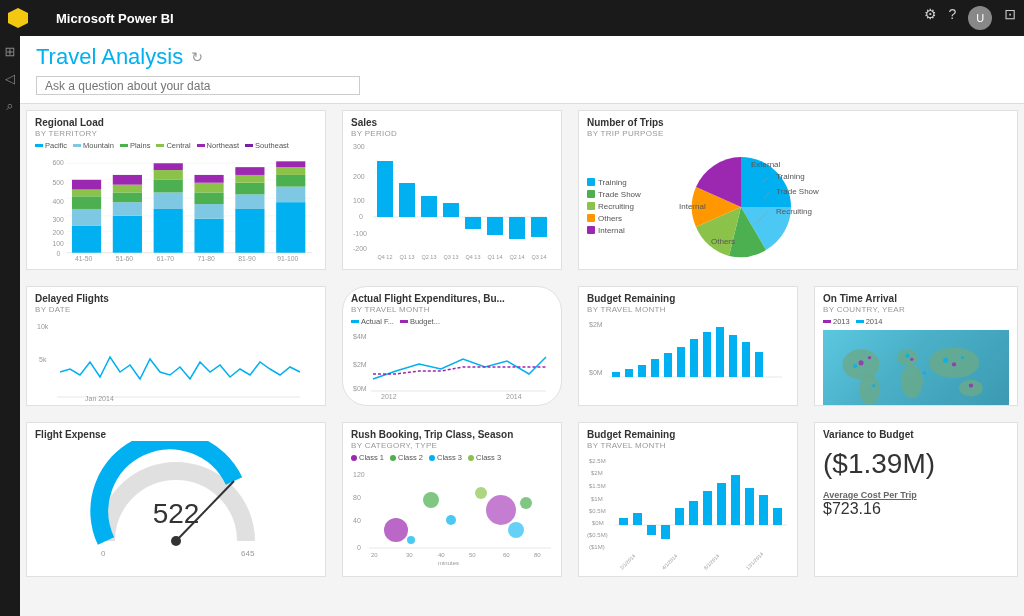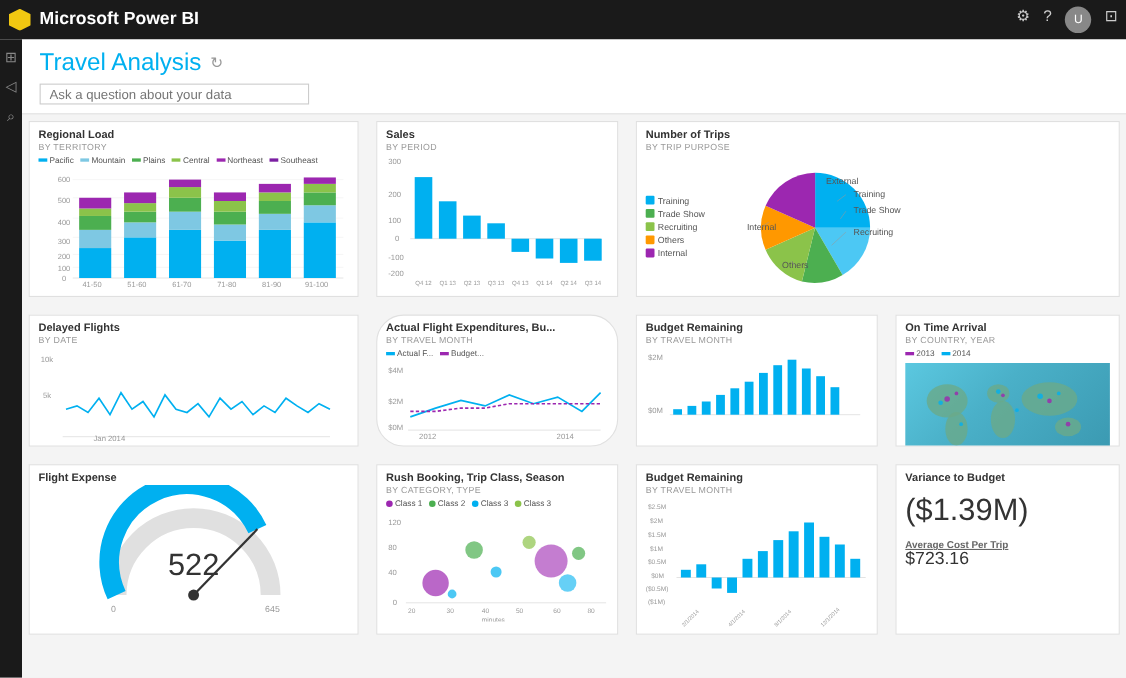--- a/index.html
+++ b/index.html
@@ -14,23 +14,24 @@
       padding: 0 8px;
       gap: 8px;
     }
     .top-bar-logo {
       width: 20px; height: 20px;
       background: #f2c811;
       clip-path: polygon(50% 0%, 100% 25%, 100% 75%, 50% 100%, 0% 75%, 0% 25%);
     }
     .top-bar-title {
       color: white;
-      font-size: 16px;
+      font-size: 13px;
       font-weight: 600;
       flex: 1;
+      margin-left: 20px;
     }
     .top-bar-icons {
       display: flex;
       gap: 12px;
       color: white;
       font-size: 14px;
     }
     .top-bar-icon {
       cursor: pointer;
       color: #ccc;
@@ -89,21 +90,21 @@
       font-size: 22px;
       font-weight: 300;
       color: #00b0f0;
     }
     .refresh-icon {
       color: #999;
       font-size: 14px;
       cursor: pointer;
     }
     .search-box {
-      width: 245px;
+      width: 324px;
       height: 28px;
       border: 1px solid #ccc;
       padding: 0 8px;
       font-size: 12px;
       color: #999;
       outline: none;
     }
 
     
     .dashboard {

